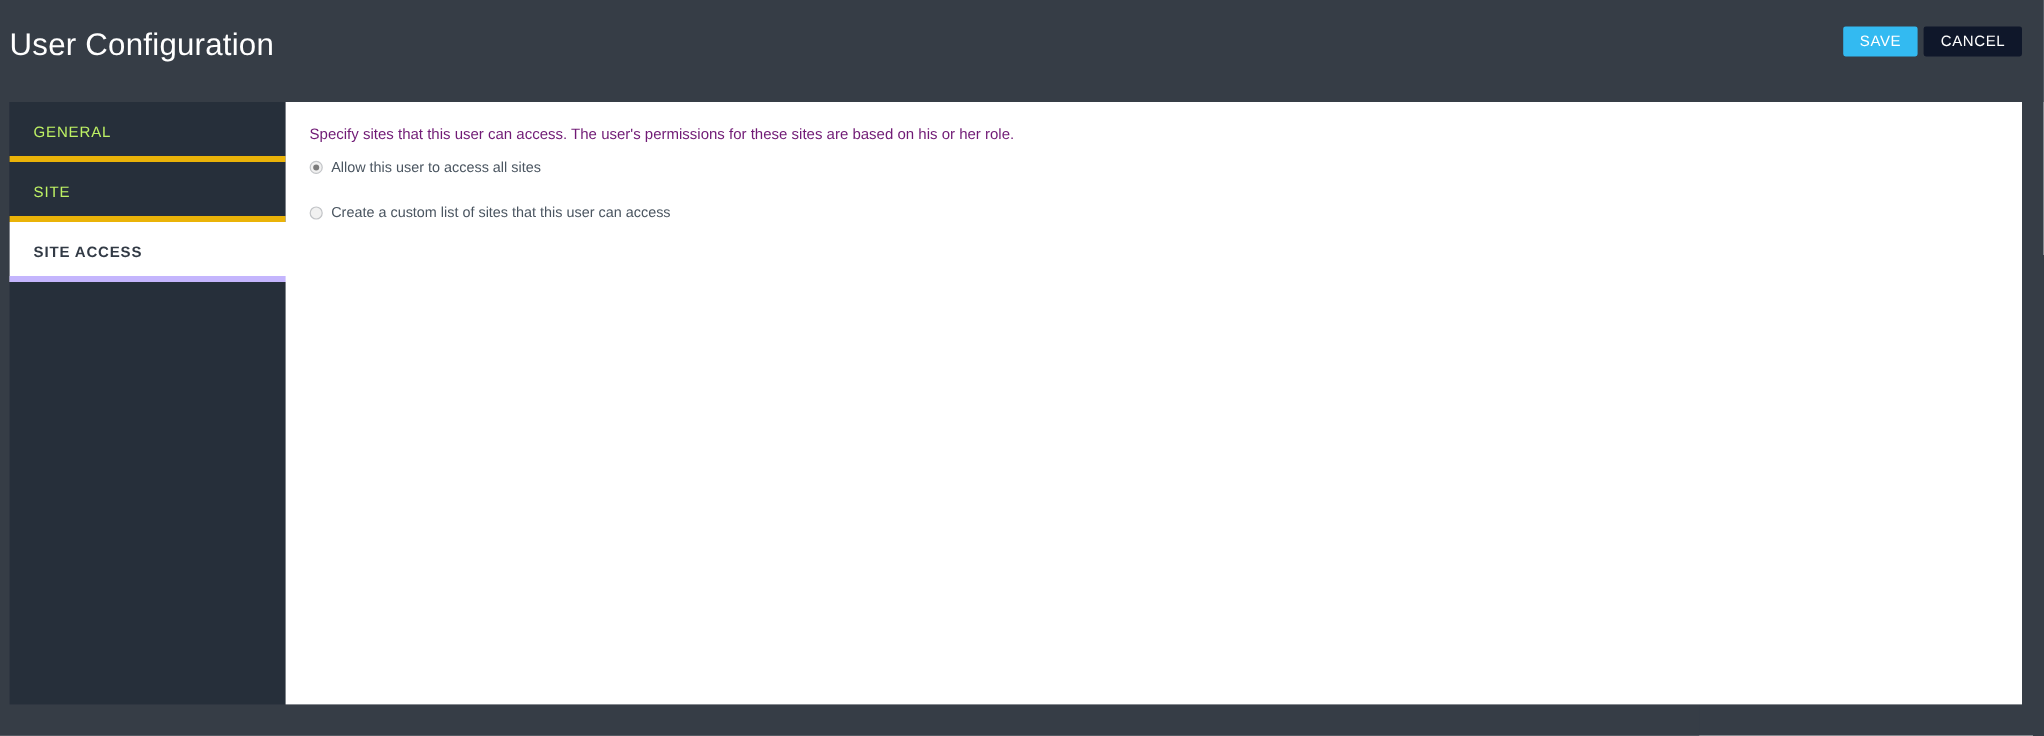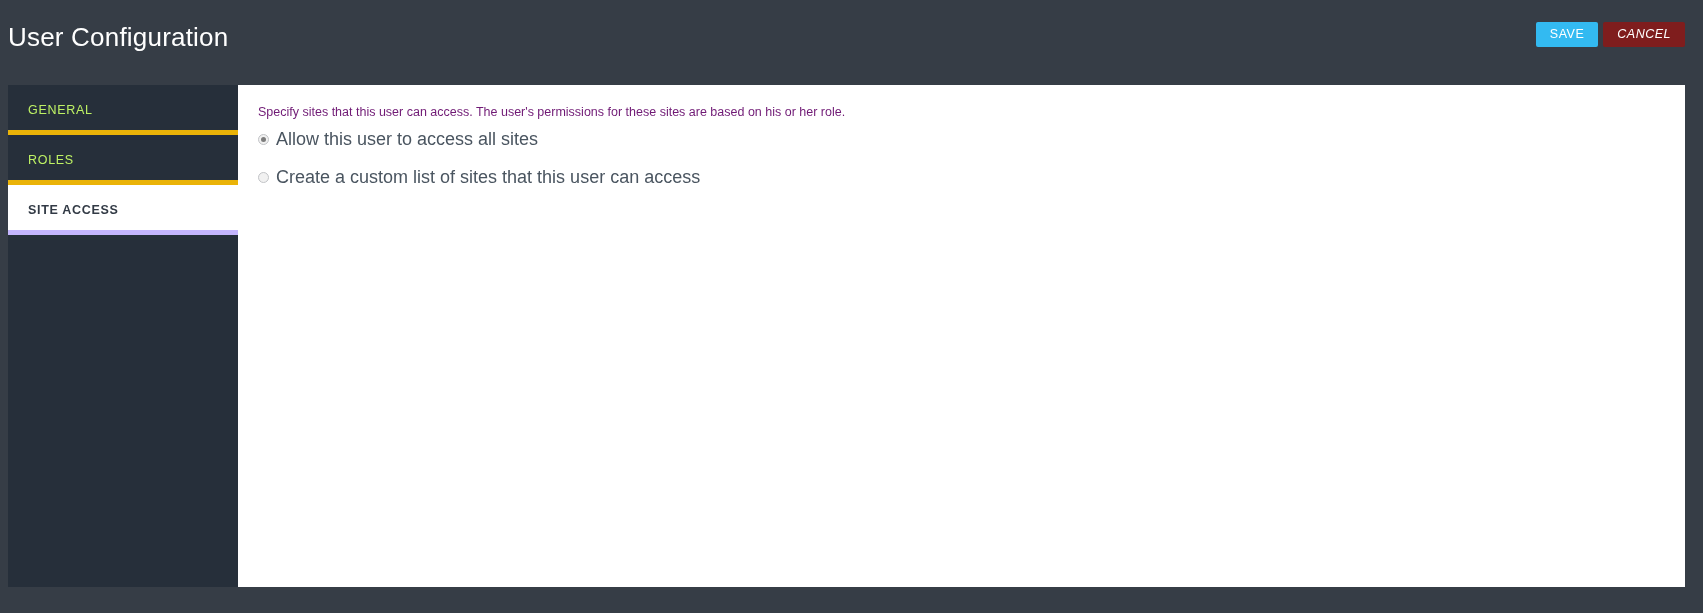--- a/index.html
+++ b/index.html
@@ -59,22 +59,21 @@
     letter-spacing: 0.5px;
     color: #ffffff;
     cursor: pointer;
     border-radius: 2px;
     white-space: nowrap;
   }
   .btn-save {
     background: #33baf1;
   }
   .btn-cancel {
-    background: #7f1d1d;
-    font-style: italic;
+    background: #0f172a;
   }
 
   
   .sidebar {
     position: absolute;
     left: 8px;
     top: 85px;
     width: 230px;
     height: 502px;
     background: #262f3a;
@@ -146,42 +145,42 @@
     position: absolute;
     left: 2px;
     top: 2px;
     width: 5px;
     height: 5px;
     border-radius: 50%;
     background: #7c7c7c;
   }
   .radio-label {
     margin-left: 7px;
-    font-size: 18px;
+    font-size: 12px;
     color: #4a5560;
     line-height: 15px;
     white-space: nowrap;
   }
 </style>
 </head>
 <body>
 
 <div class="app">
 
   <div class="header">
     <div class="page-title">User Configuration</div>
     <div class="header-actions">
       <button class="btn btn-save">SAVE</button>
       <button class="btn btn-cancel">CANCEL</button>
     </div>
   </div>
 
   <div class="sidebar">
     <div class="nav-item">GENERAL</div>
-    <div class="nav-item">ROLES</div>
+    <div class="nav-item">SITE</div>
     <div class="nav-item active">SITE ACCESS</div>
   </div>
 
   <div class="content">
     <div class="desc">Specify sites that this user can access. The user's permissions for these sites are based on his or her role.</div>
 
     <label class="radio-row r1">
       <span class="radio checked"></span>
       <span class="radio-label">Allow this user to access all sites</span>
     </label>

